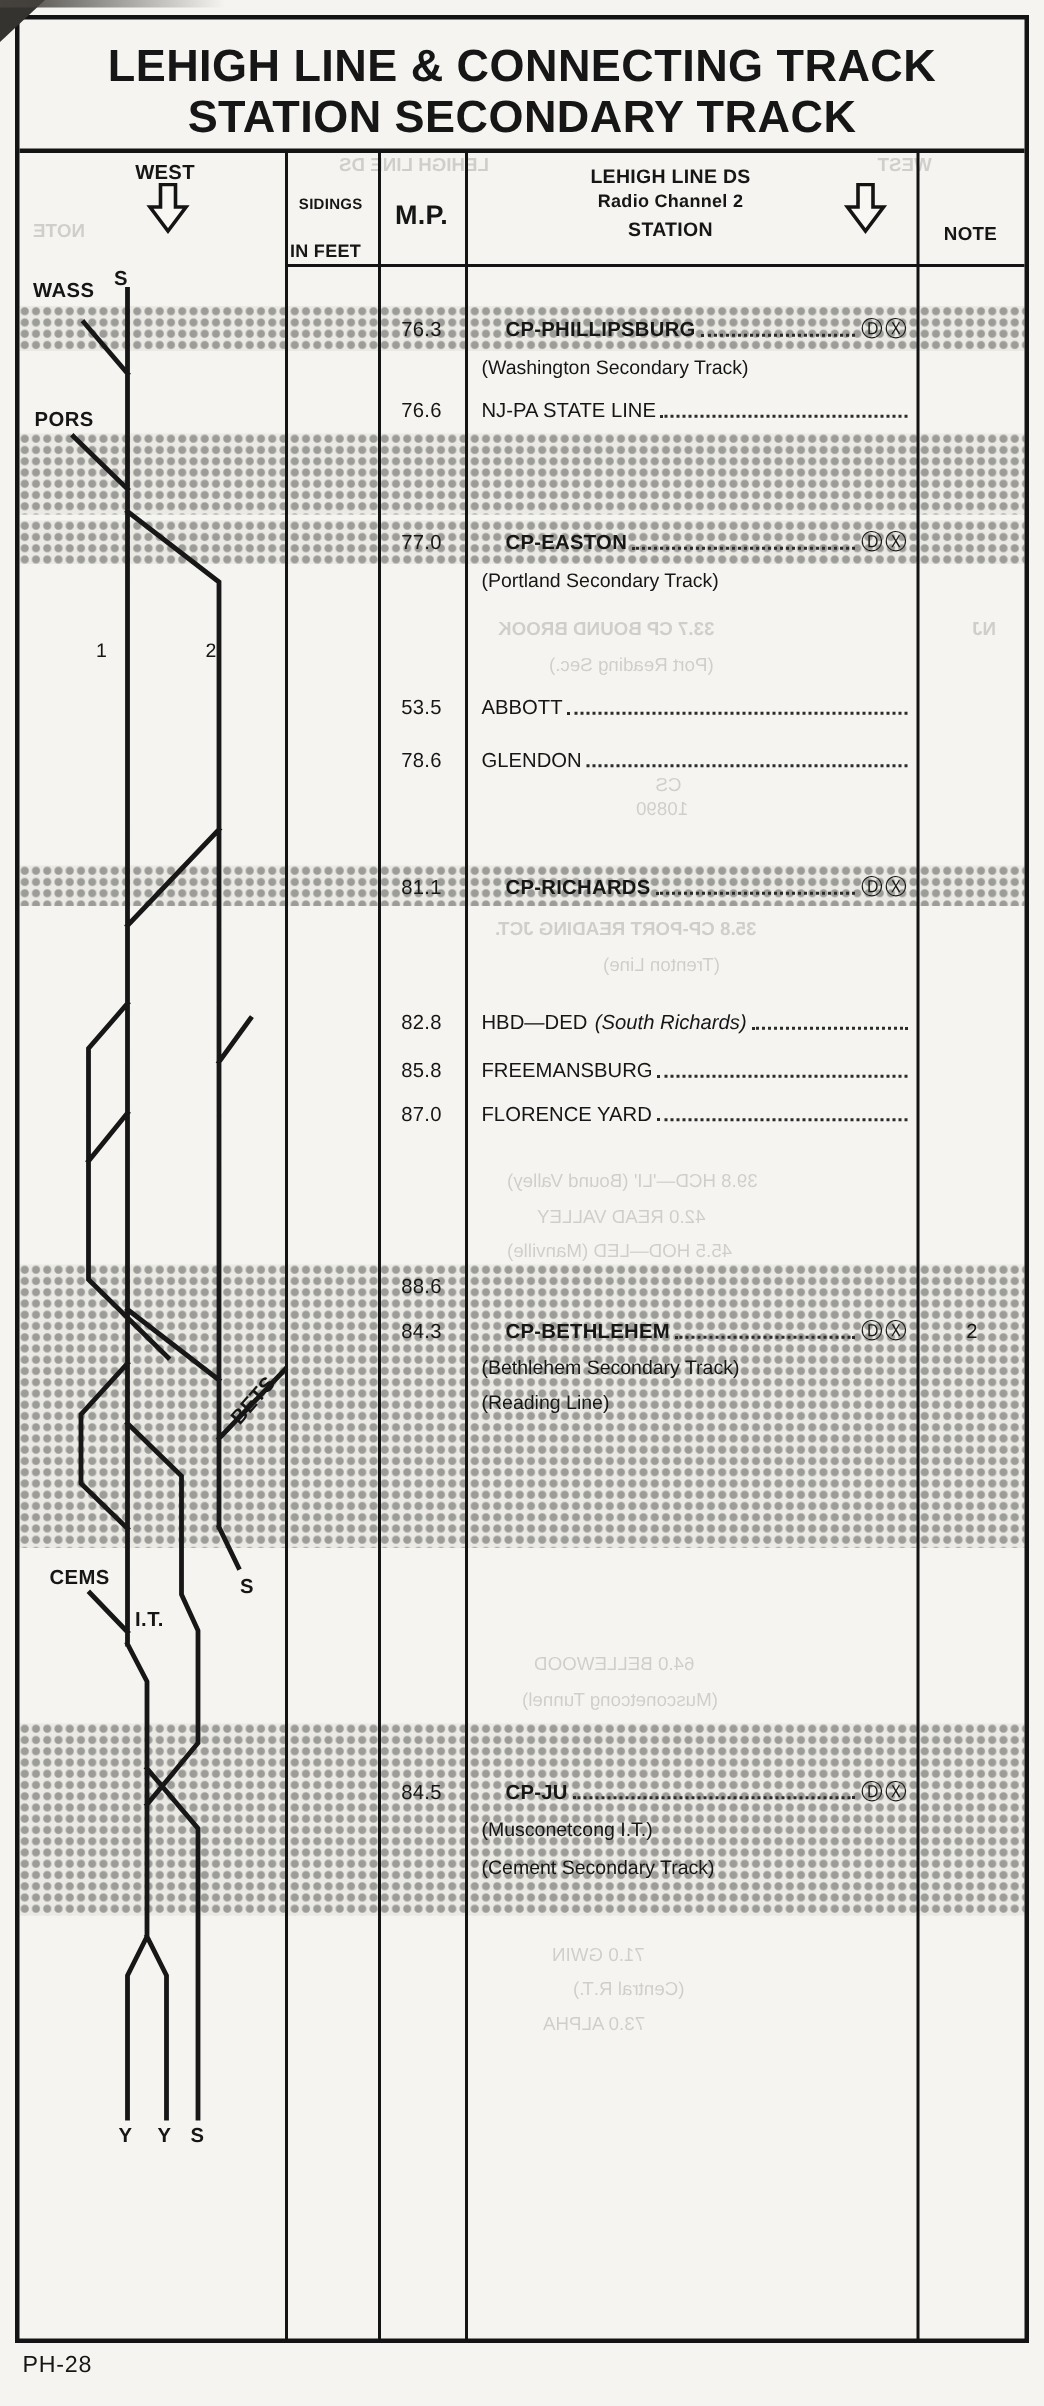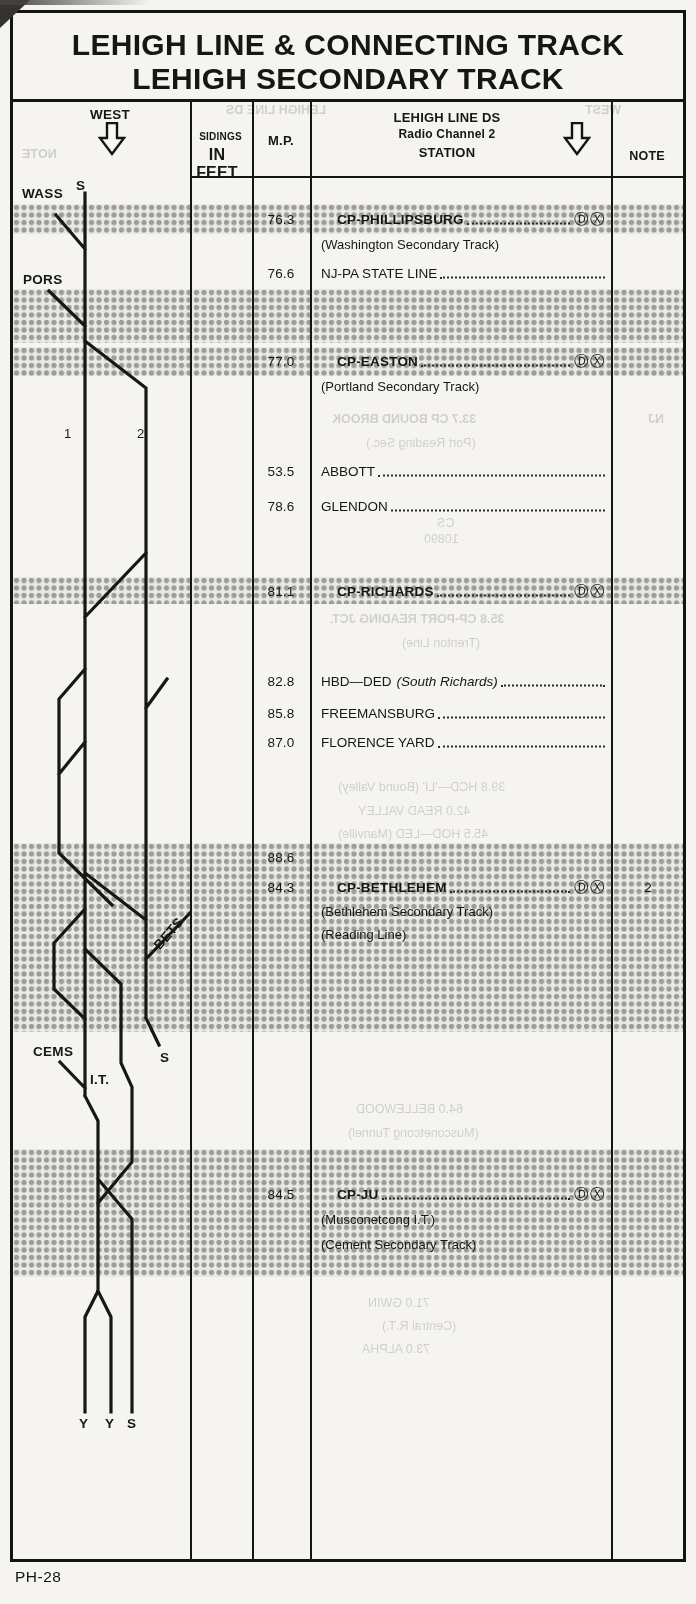--- a/index.html
+++ b/index.html
@@ -74,29 +74,29 @@
 
   <div class="hl" style="left:13px;top:99px;width:670px"></div>
   <div class="hl" style="left:190px;top:176px;width:493px;height:2px"></div>
   <div class="vl" style="left:190px"></div>
   <div class="vl" style="left:252px"></div>
   <div class="vl" style="left:310px"></div>
   <div class="vl" style="left:611px"></div>
   <div class="frame"></div>
 
   <div class="title1">LEHIGH LINE &amp; CONNECTING TRACK</div>
-  <div class="title2">LEHIGH SECONDARY TRACK</div>
+  <div class="title2">STATION SECONDARY TRACK</div>
 
   <div class="hx" style="left:40px;top:107px;width:140px;font-size:13.5px">WEST</div>
   <svg class="arrow" style="left:97px;top:122px" width="30" height="34" viewBox="0 0 30 34">
     <polygon points="10,1 20,1 20,16 27,16 15,32 3,16 10,16"></polygon>
   </svg>
   <div class="hx" style="left:191px;top:131px;width:59px;font-size:10px">SIDINGS</div>
-  <div class="hx" style="left:191px;top:146px;width:52px;font-size:16px">IN FEET</div>
-  <div class="hx" style="left:253px;top:133px;width:56px;font-size:13px">M.P.</div>
+  <div class="hx" style="left:191px;top:160px;width:52px;font-size:12px">IN FEET</div>
+  <div class="hx" style="left:253px;top:133px;width:56px;font-size:18px">M.P.</div>
   <div class="hx" style="left:312px;top:110px;width:270px;font-size:13px">LEHIGH LINE DS</div>
   <div class="hx" style="left:312px;top:127px;width:270px;font-size:12px;font-weight:700">Radio Channel 2</div>
   <div class="hx" style="left:312px;top:145px;width:270px;font-size:13px">STATION</div>
   <svg class="arrow" style="left:562px;top:122px" width="30" height="34" viewBox="0 0 30 34">
     <polygon points="10,1 20,1 20,16 27,16 15,32 3,16 10,16"></polygon>
   </svg>
   <div class="hx" style="left:612px;top:149px;width:70px;font-size:12.5px">NOTE</div>
 
   <svg class="tracks" width="696" height="1604" viewBox="0 0 696 1604">
     <path fill="none" stroke="#171717" stroke-width="3.2" stroke-linecap="square" d="M85 193 V1096

